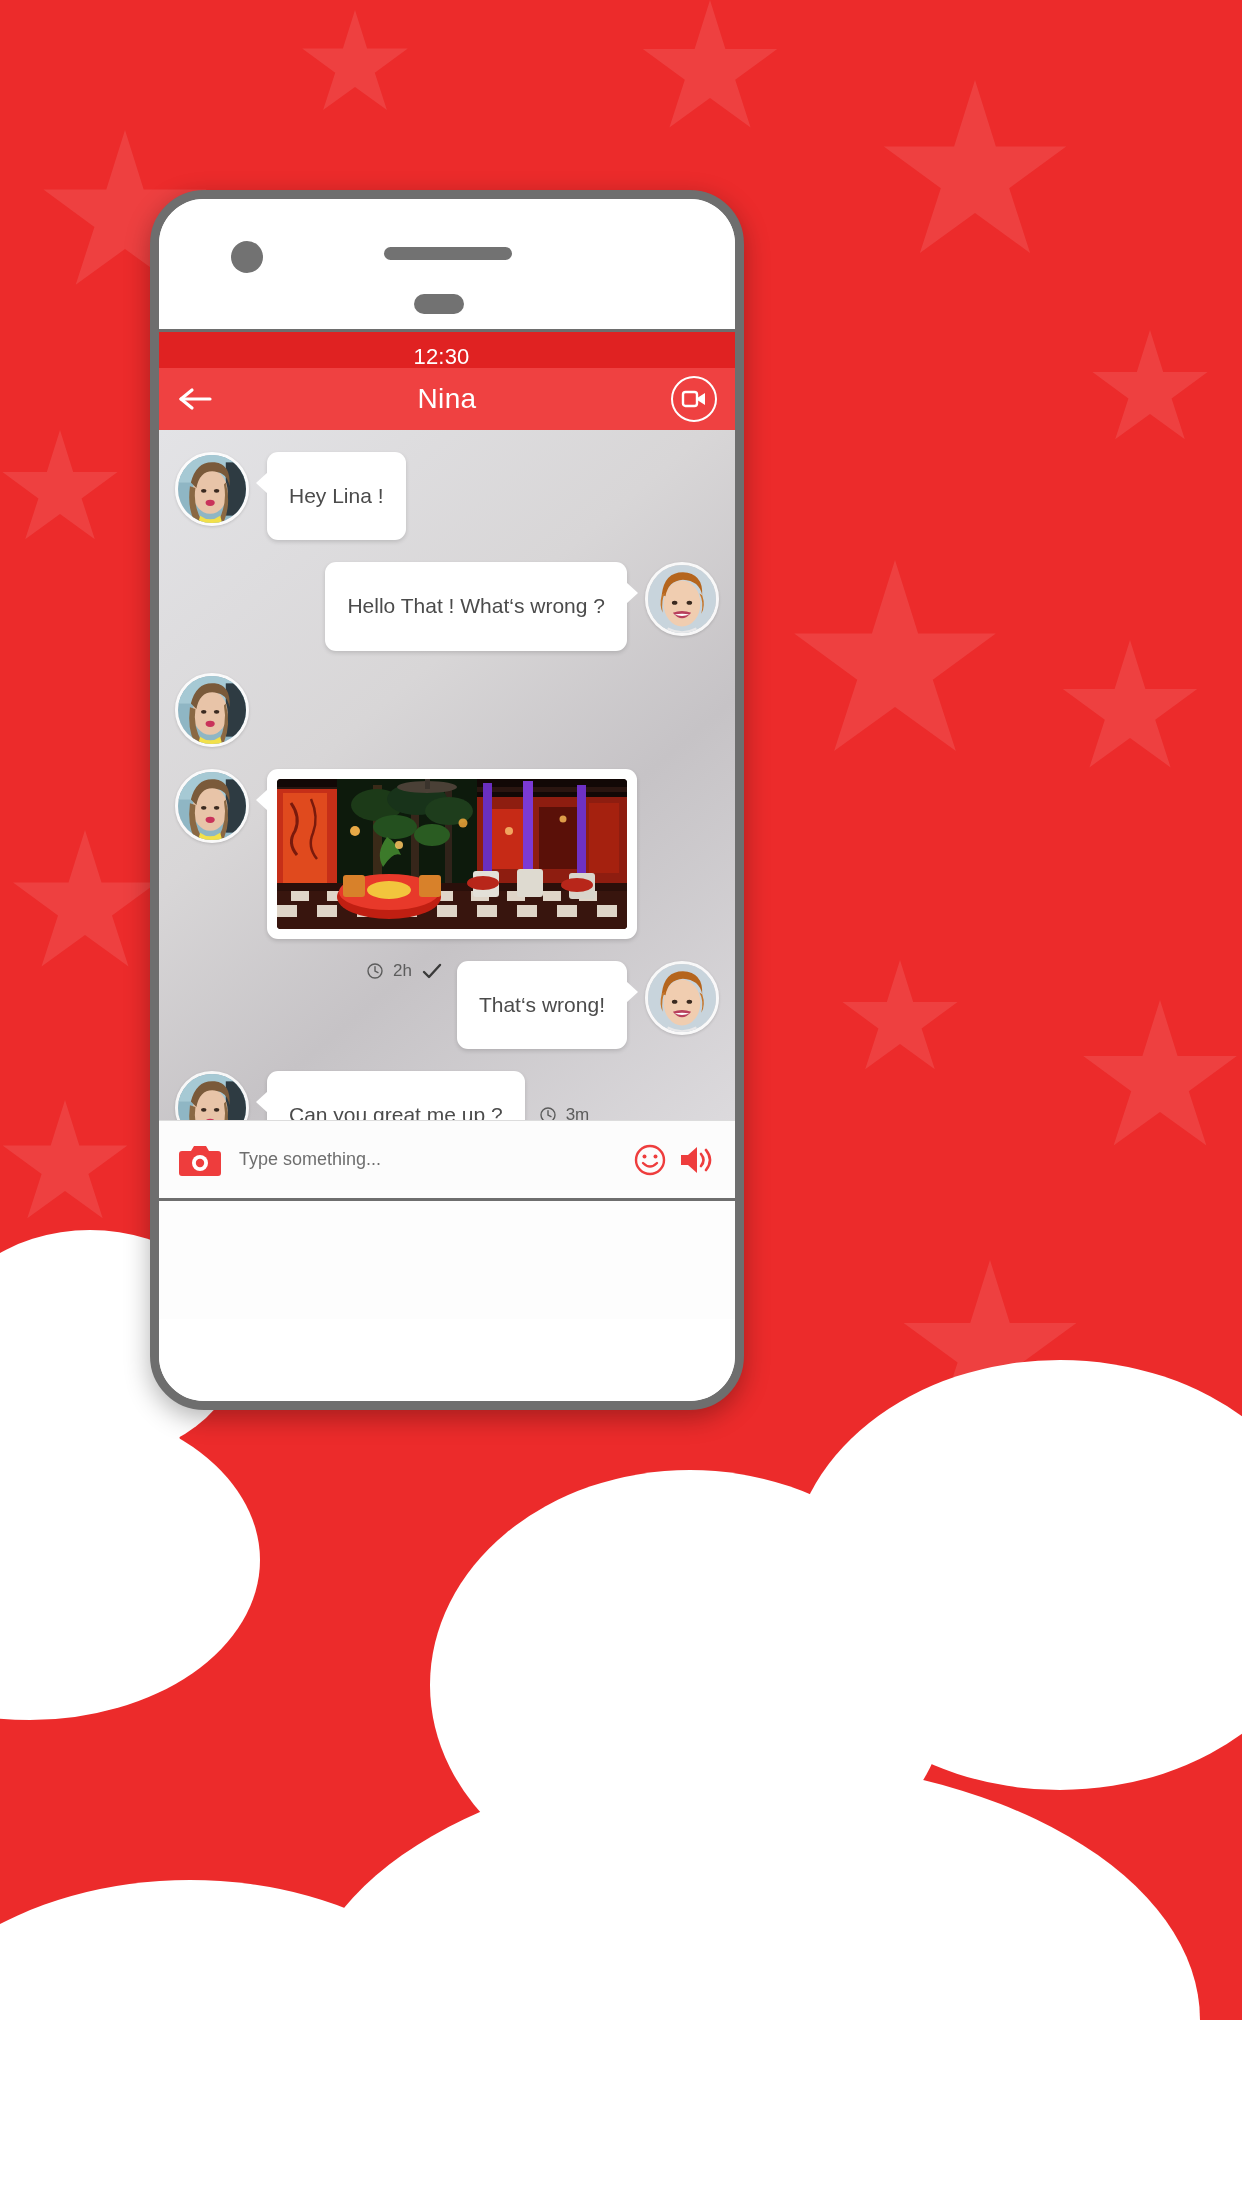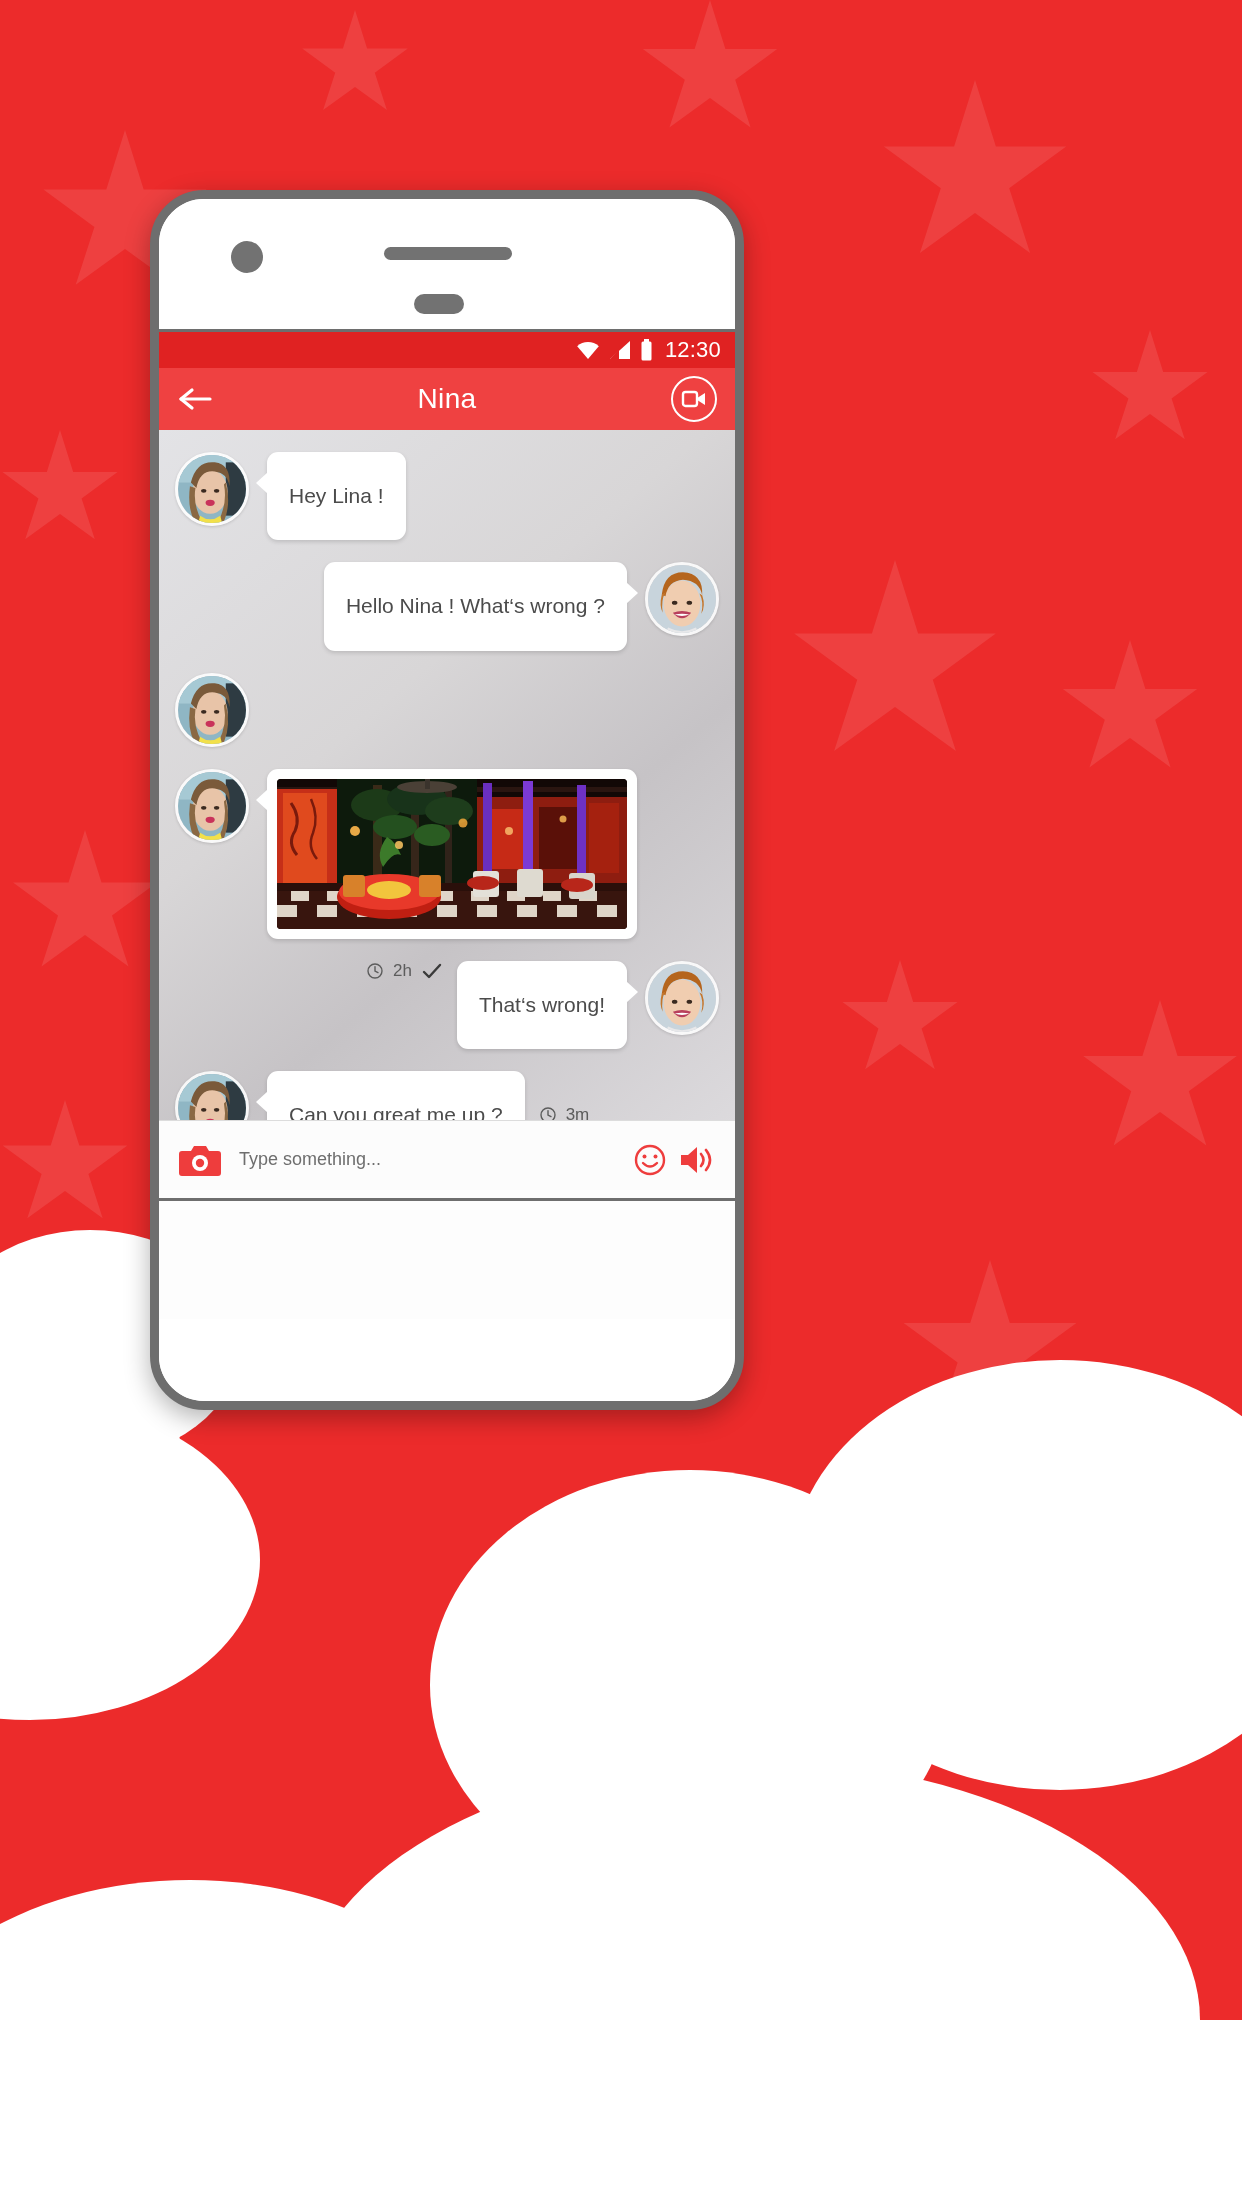--- a/index.html
+++ b/index.html
@@ -71,20 +71,21 @@
   }
 
   #statusbar {
     height: 36px;
     background: #E02222;
     display: flex;
     align-items: center;
     justify-content: flex-end;
     padding-right: 14px;
     gap: 9px;
+    flex-direction: column;
   }
   .sb-icon { display:block; }
   #sb-time {
     color: #fff;
     font-size: 22px;
     letter-spacing: 0.2px;
     line-height: 1;
     margin-left: 3px;
   }
 
@@ -316,21 +317,21 @@
             <ellipse cx="28" cy="39" rx="3" ry="2" fill="#3a2a20"></ellipse>
             <ellipse cx="42" cy="39" rx="3" ry="2" fill="#3a2a20"></ellipse>
             <ellipse cx="35" cy="52" rx="5" ry="3.4" fill="#c9335a"></ellipse>
             <path d="M24 66 Q35 74 46 66 L48 74 L22 74 Z" fill="#f2e04a"></path>
           </svg>
         </div>
         <div class="bubble in">Hey Lina !</div>
       </div>
 
       <div class="row out">
-        <div class="bubble out">Hello Nina ! What‘s wrong ?</div>
+        <div class="bubble out">Hello That ! What‘s wrong ?</div>
         <div class="avatar">
           <svg viewBox="0 0 74 74">
             <rect width="74" height="74" fill="#c8d4dc"></rect>
             <ellipse cx="37" cy="42" rx="20" ry="25" fill="#f0cdb0"></ellipse>
             <path d="M15 32 Q18 8 38 8 Q60 9 59 33 Q56 17 38 16 Q22 17 19 34 Z" fill="#b5651d"></path>
             <path d="M15 32 Q12 44 16 52 Q14 38 19 30 Z" fill="#c4762c"></path>
             <path d="M59 33 Q63 45 58 53 Q61 40 56 31 Z" fill="#c4762c"></path>
             <ellipse cx="29" cy="41" rx="3" ry="2.2" fill="#3a2a20"></ellipse>
             <ellipse cx="45" cy="41" rx="3" ry="2.2" fill="#3a2a20"></ellipse>
             <path d="M28 53 Q37 62 46 53 Q37 57 28 53 Z" fill="#fff"></path>

